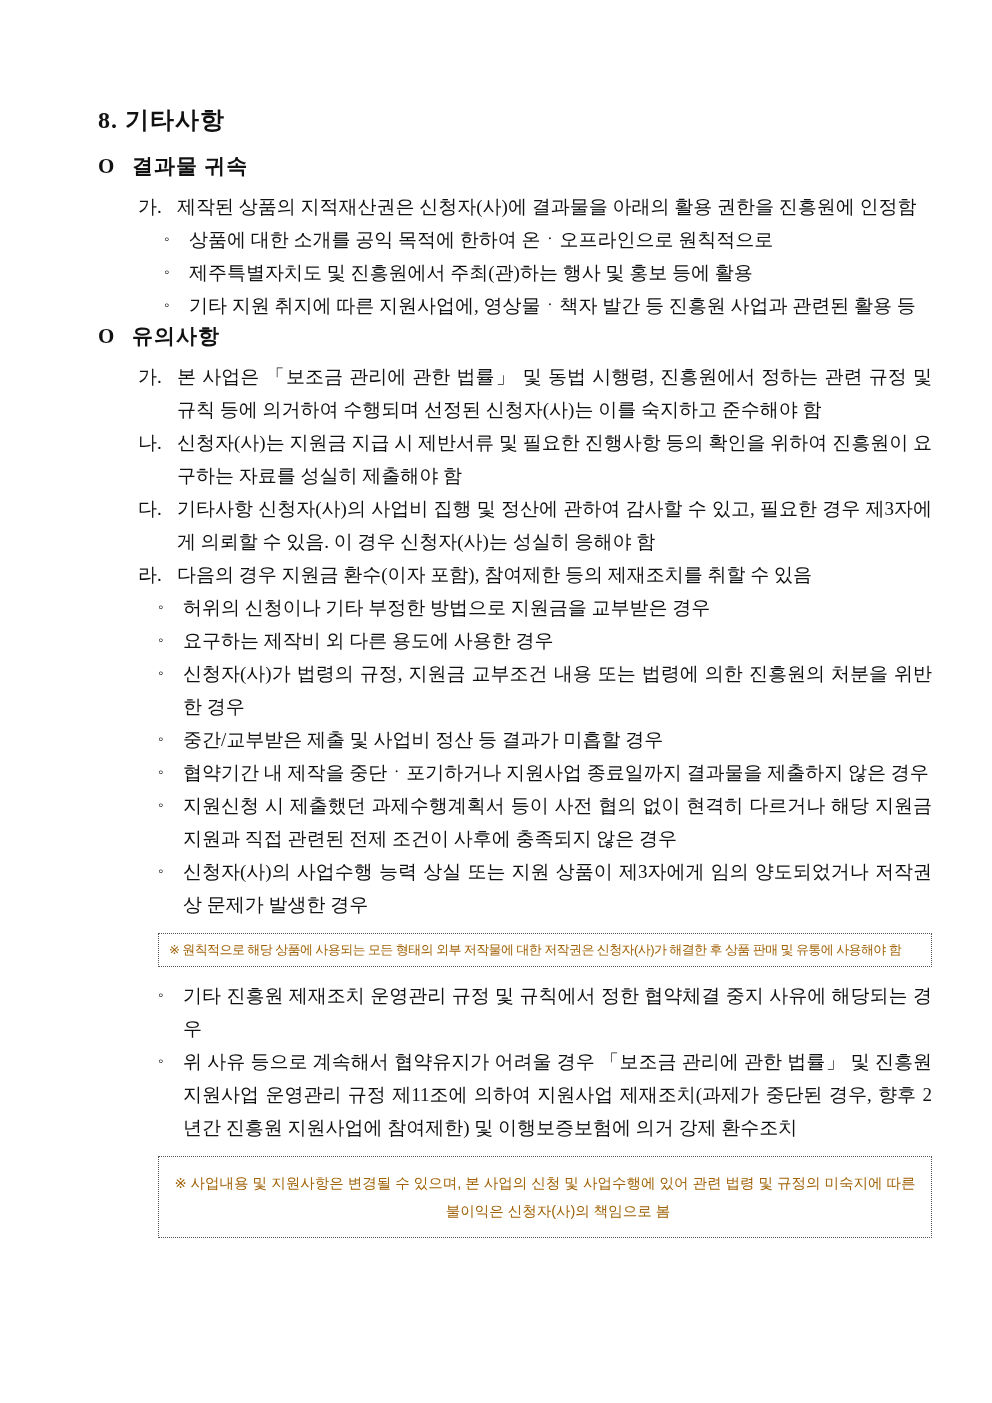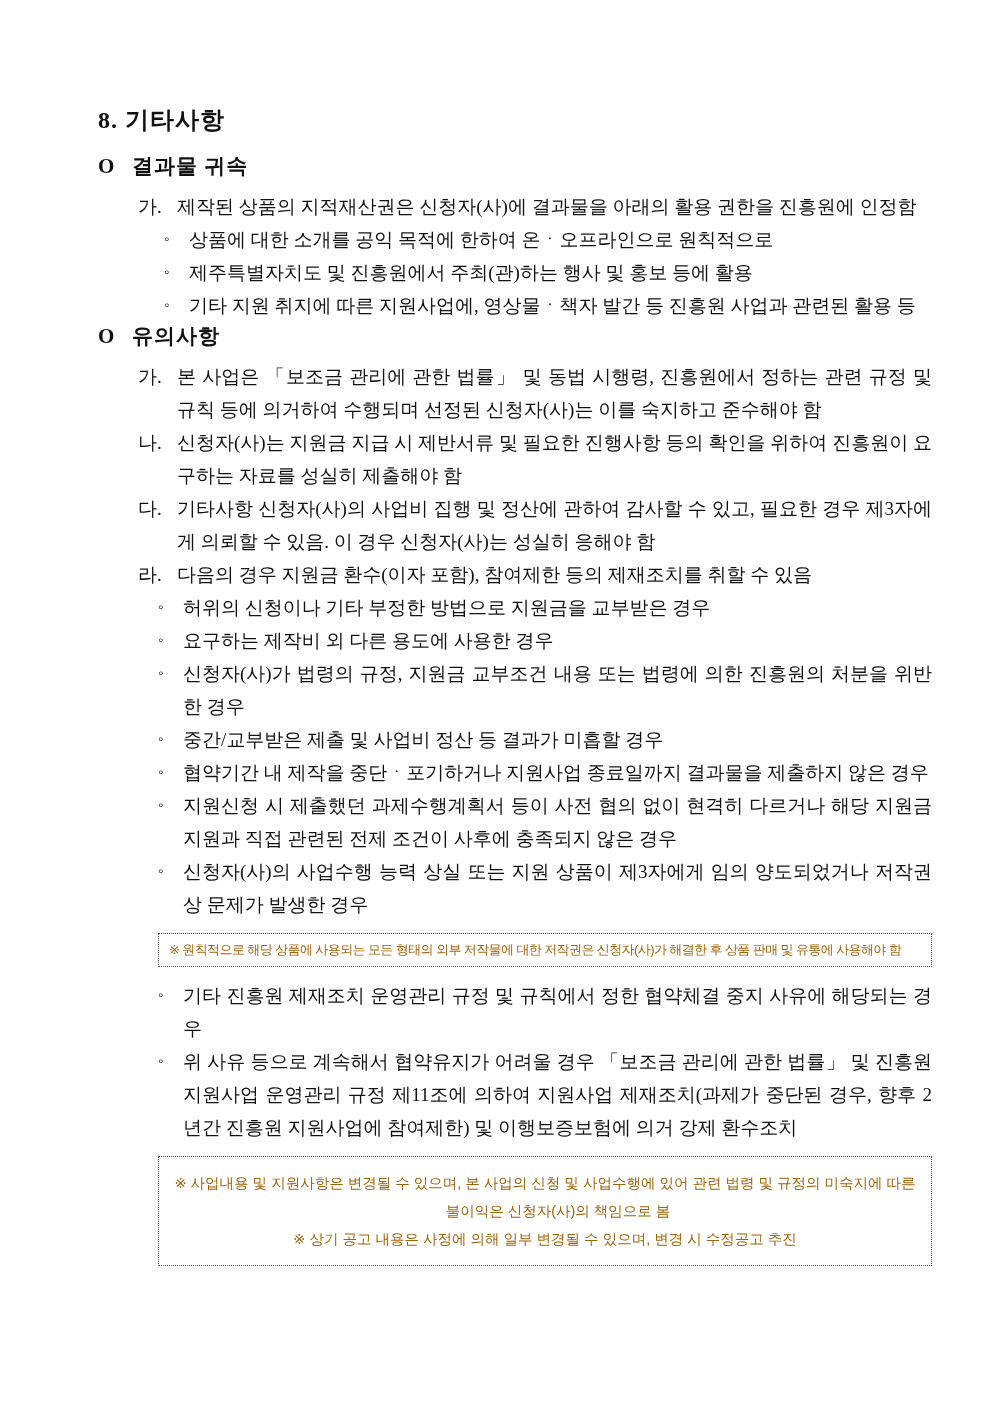--- a/index.html
+++ b/index.html
@@ -175,17 +175,16 @@
       <span class="m">◦</span>
       <span class="t">기타 진흥원 제재조치 운영관리 규정 및 규칙에서 정한 협약체결 중지 사유에 해당되는 경우</span>
     </div>
     <div class="row lv2b">
       <span class="m">◦</span>
       <span class="t">위 사유 등으로 계속해서 협약유지가 어려울 경우 「보조금 관리에 관한 법률」 및 진흥원 지원사업 운영관리 규정 제11조에 의하여 지원사업 제재조치(과제가 중단된 경우, 향후 2년간 진흥원 지원사업에 참여제한) 및 이행보증보험에 의거 강제 환수조치</span>
     </div>
 
     <div class="note-box multi">
       <div class="note-line">※ 사업내용 및 지원사항은 변경될 수 있으며, 본 사업의 신청 및 사업수행에 있어 관련 법령 및 규정의 미숙지에 따른 불이익은 신청자(사)의 책임으로 봄</div>
-      <div class="note-line">※ 상기 공고 내용은 사정에 의해 일부 변경될 수 있으며, 변경 시 수정공고 추진</div>
     </div>
   </div>
 
 </div>
 
 </body></html>

